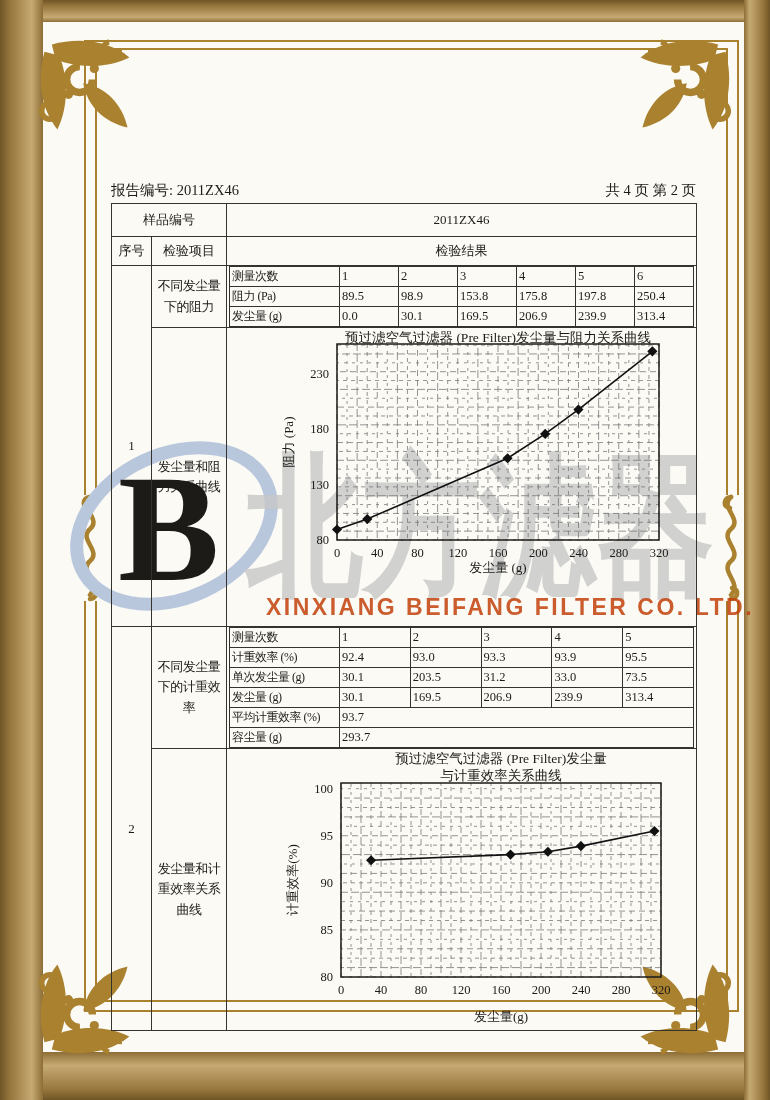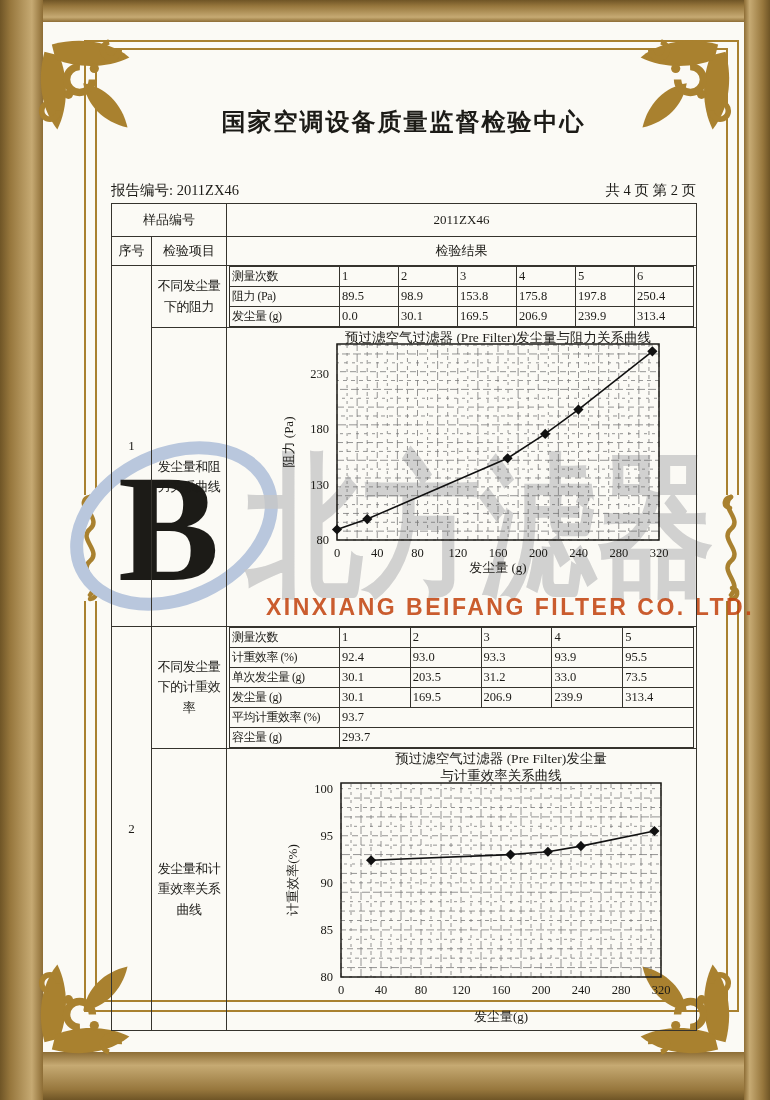--- a/index.html
+++ b/index.html
@@ -164,21 +164,20 @@
 </svg>
 <div class="wm wm-cn">
   <span>北</span>
     <span>方</span>
     <span>滤</span>
     <span>器</span>
 </div>
 <div class="wm wm-en">XINXIANG BEIFANG FILTER CO. LTD.</div>
 
 <div class="content">
-  <div class="hdr1">国家空调设备质量监督检验中心</div>
   <div class="meta">
     <span>报告编号: 2011ZX46</span>
     <span>共 4 页 第 2 页</span>
   </div>
 
   <table class="main">
     <colgroup>
         <col class="col-seq">
         <col class="col-item">
         <col class="col-res">

